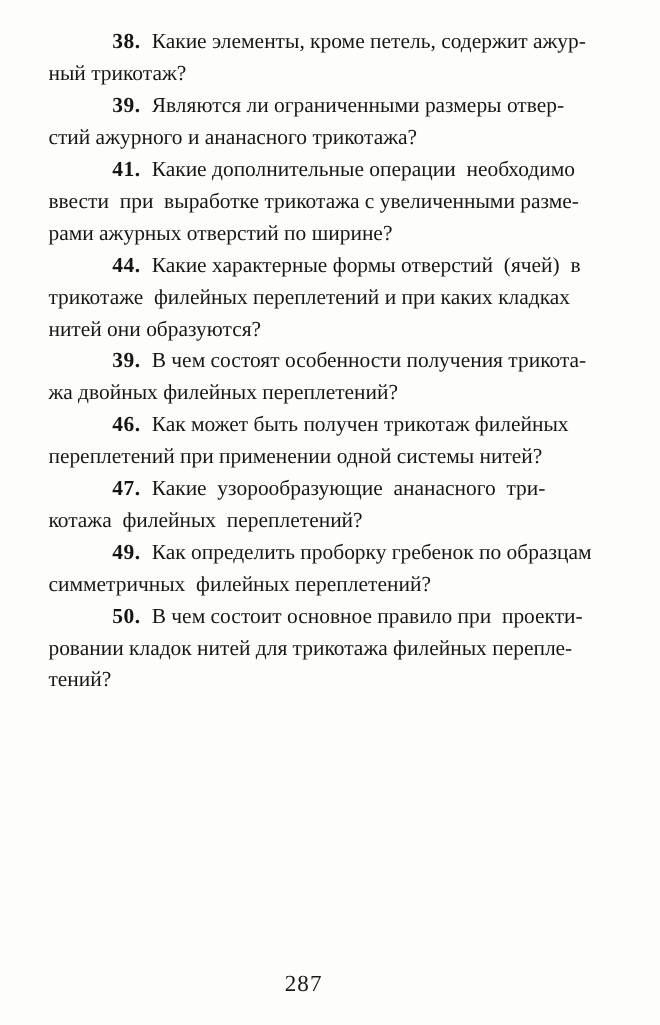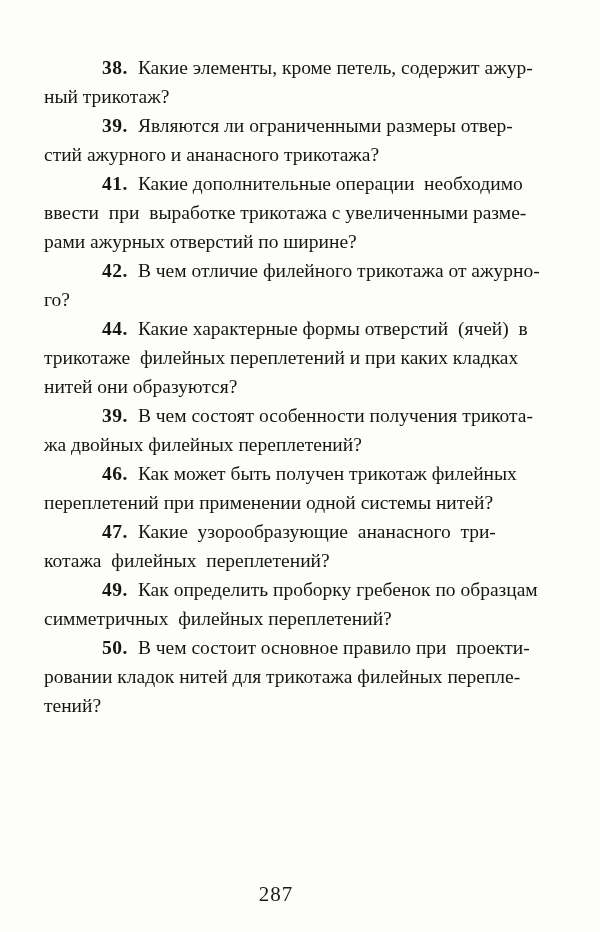--- a/index.html
+++ b/index.html
@@ -9,22 +9,21 @@
   body {
     width: 600px;
     height: 932px;
     position: relative;
     background: #fdfdfc;
     font-family: "Liberation Serif", "DejaVu Serif", serif;
     color: #171513;
     overflow: hidden;
   }
   .page {
-    padding: 39px 26px 0 44px;
-    margin-top: 14px;
+    padding: 24px 26px 0 44px;
   }
   p.q {
     margin: 0;
     font-size: 19.5px;
     line-height: 29px;
     text-indent: 58px;
     text-align: left;
   }
   .qnum {
     font-weight: 700;
@@ -49,22 +48,20 @@
 <body>
 
 <div class="page">
   <p class="q"><span class="qnum">38.</span><span class="qtext">Какие элементы, кроме петель, содержит ажур-
 ный трикотаж?</span></p>
   <p class="q"><span class="qnum">39.</span><span class="qtext">Являются ли ограниченными размеры отвер-
 стий ажурного и ананасного трикотажа?</span></p>
   <p class="q"><span class="qnum">41.</span><span class="qtext">Какие дополнительные операции  необходимо
 ввести  при  выработке трикотажа с увеличенными разме-
 рами ажурных отверстий по ширине?</span></p>
-  <p class="q"><span class="qnum">42.</span><span class="qtext">В чем отличие филейного трикотажа от ажурно-
-го?</span></p>
   <p class="q"><span class="qnum">44.</span><span class="qtext">Какие характерные формы отверстий  (ячей)  в
 трикотаже  филейных переплетений и при каких кладках
 нитей они образуются?</span></p>
   <p class="q"><span class="qnum">39.</span><span class="qtext">В чем состоят особенности получения трикота-
 жа двойных филейных переплетений?</span></p>
   <p class="q"><span class="qnum">46.</span><span class="qtext">Как может быть получен трикотаж филейных
 переплетений при применении одной системы нитей?</span></p>
   <p class="q"><span class="qnum">47.</span><span class="qtext">Какие  узорообразующие  ананасного  три-
 котажа  филейных  переплетений?</span></p>
   <p class="q"><span class="qnum">49.</span><span class="qtext">Как определить проборку гребенок по образцам

